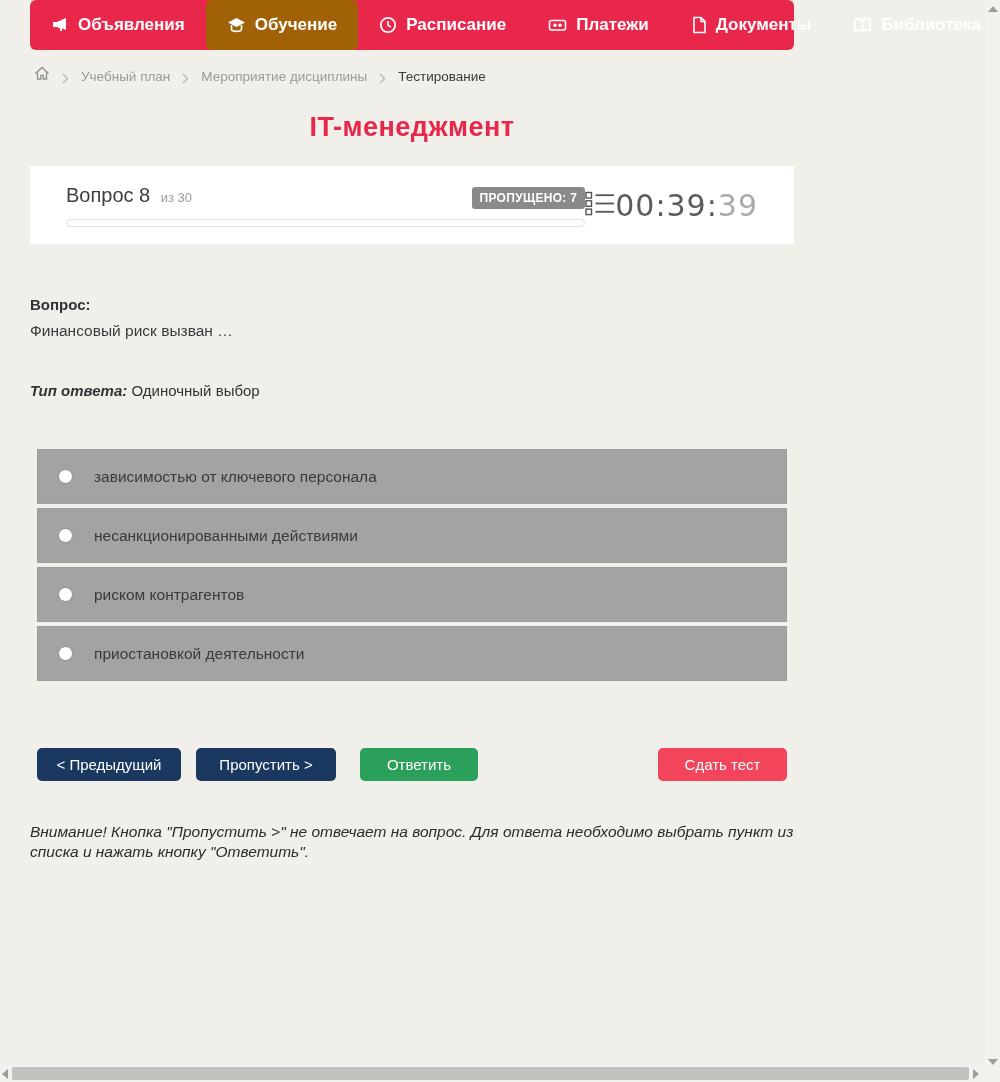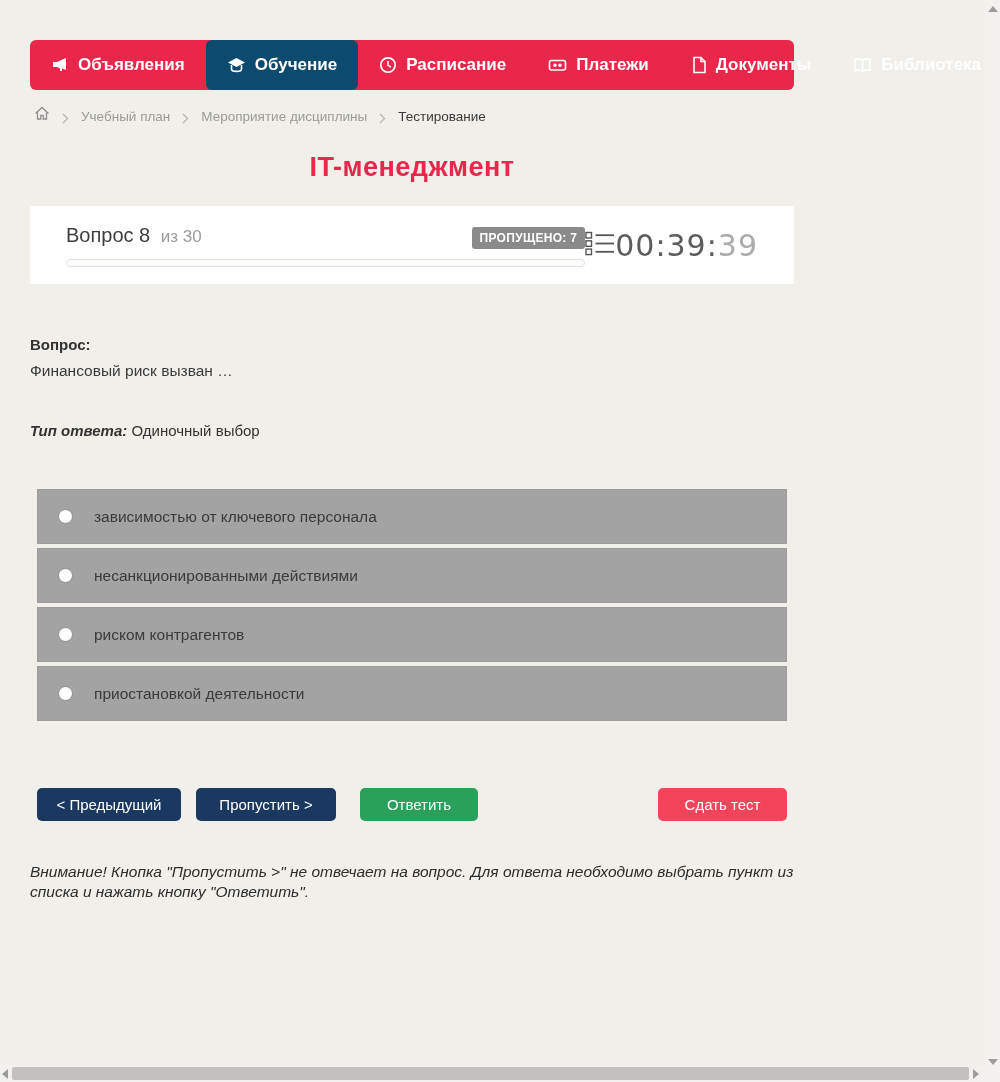--- a/index.html
+++ b/index.html
@@ -4,33 +4,33 @@
 <style>
   * { margin:0; padding:0; box-sizing:border-box; }
   html,body { width:1000px; height:1082px; }
   body {
     background:#f0efea;
     font-family:"Liberation Sans", sans-serif;
     color:#333;
     overflow:hidden;
     position:relative;
   }
-  .content { position:relative; width:824px; padding:0 30px;margin-top:40px; }
+  .content { position:relative; width:824px; padding:0 30px; }
 
   
   .navbar {
     height:50px; background:#e8274b; border-radius:6px;
     display:flex; align-items:stretch;
   }
   .nav-item {
     display:flex; align-items:center; gap:9px;
     padding:0 21px; color:#fff; font-size:17px; font-weight:bold;
     cursor:pointer; white-space:nowrap;
   }
-  .nav-item.active { background:#0c4a6e; border-radius:6px; }
+  .nav-item.active { background:#a16207; border-radius:6px; }
   .nav-item svg { display:block; }
 
   
   .breadcrumb {
     display:flex; align-items:flex-end; gap:12px;
     margin:14px 0 0 4px; height:20px; font-size:13.5px; color:#9a9a98;
   }
   .crumb { color:#9a9a98; cursor:pointer; }
   .crumb.current { color:#3a3a3a; cursor:default; }
   .crumb-sep { display:flex; align-items:center; }
@@ -43,21 +43,21 @@
   }
 
   
   .qcard {
     margin-top:20px; height:78px; background:#ffffff;
     display:flex; align-items:center; padding:0 20px 0 36px;
   }
   .qcard-left { width:520px; }
   .qcard-left-top { display:flex; align-items:baseline; justify-content:space-between; }
   .q-number { font-size:20px; color:#3e3e3e; }
-  .q-of { font-size:17px; color:#9b9b9b; margin-left:6px; }
+  .q-of { font-size:13px; color:#9b9b9b; margin-left:6px; }
   .skip-badge {
     background:#8a8a8a; color:#fff; font-size:12px; font-weight:bold;
     padding:4px 8px; border-radius:3px; letter-spacing:0.3px;
   }
   .progress-track {
     margin-top:10px; height:8px; border:1px solid #e2e1de; border-radius:5px;
     background:#fcfcfb; overflow:hidden;
   }
   .progress-fill { height:100%; width:0%; background:#e8274b; border-radius:5px; }
   .qcard-mid { flex:1; display:flex; justify-content:center; }

